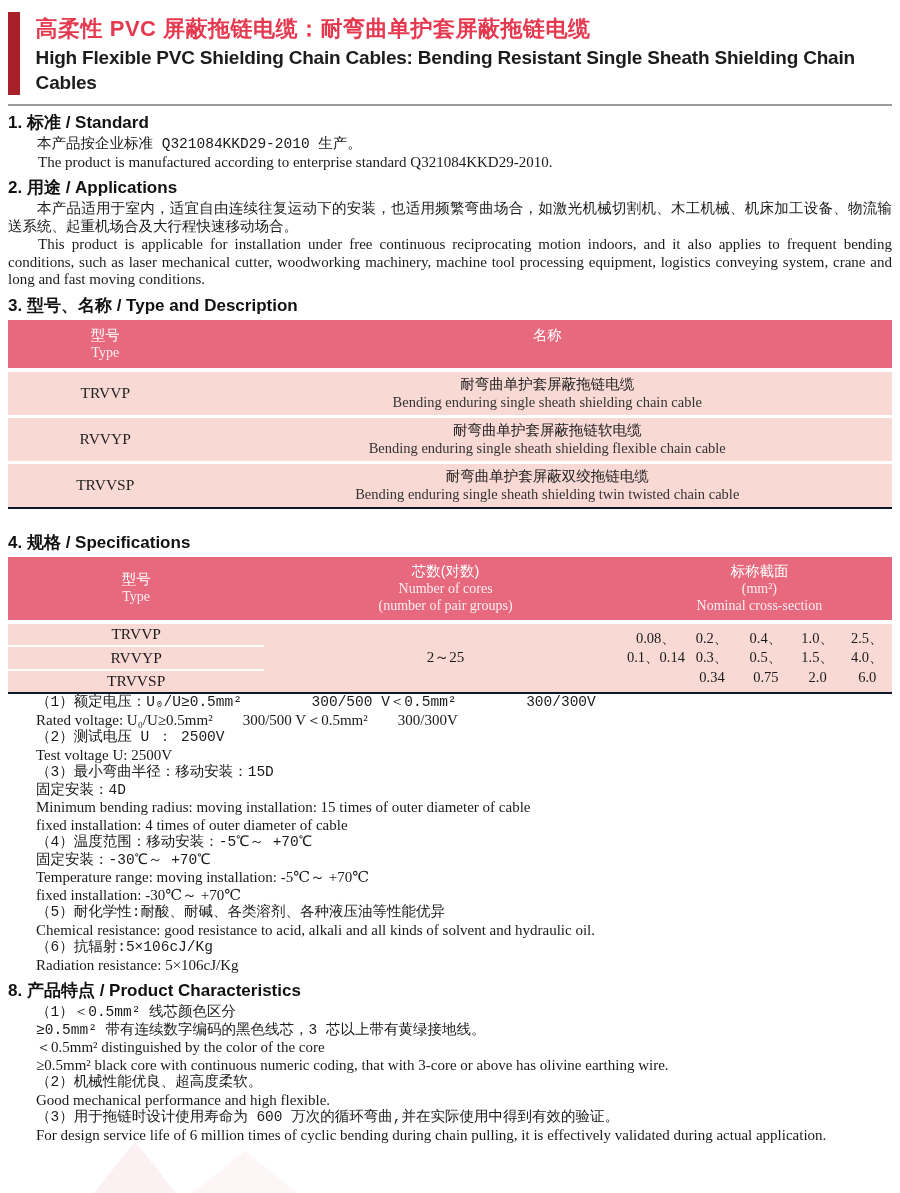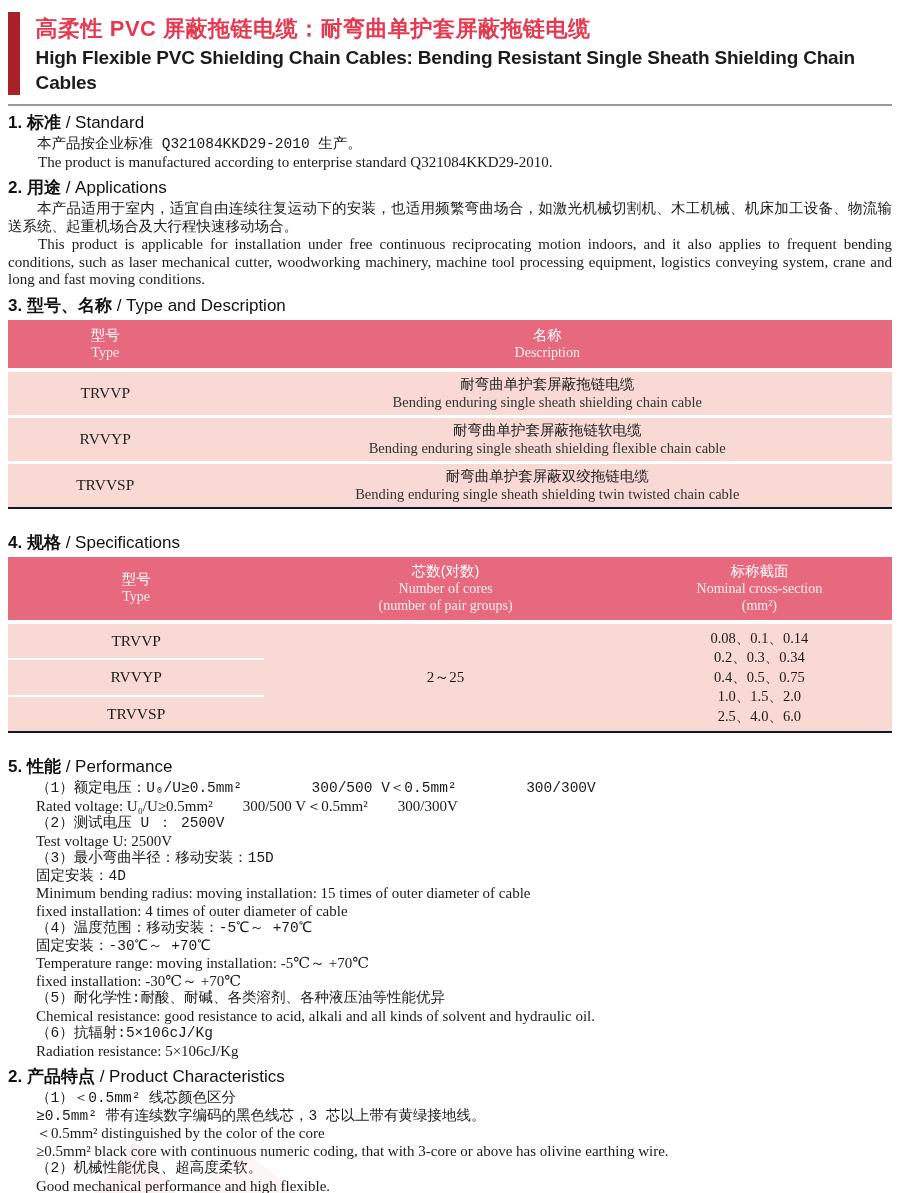--- a/index.html
+++ b/index.html
@@ -12,21 +12,21 @@
 
   
   .hdr{display:flex;align-items:stretch;}
   .hdr-bar{width:12px;background:#a8202a;margin-right:16px;}
   .title-cn{font-size:22px;line-height:33px;font-weight:bold;color:#e53950;letter-spacing:0.5px;}
   .title-en{font-size:19px;line-height:25px;font-weight:bold;color:#1c1c1c;letter-spacing:-0.2px;}
   .rule{border:none;border-top:2px solid #9a9a9a;margin:9px 0 5px 0;}
 
   
   h2.sec{font-size:17px;line-height:21px;margin:6px 0 3px 0;color:#111;font-weight:bold;}
-  h2.sec .h-en{font-weight:normal;}
+  h2.sec .h-en{font-weight:bold;}
   h2.mt{margin-top:23px;}
 
   
   .para,.line{margin:0;font-size:14.5px;line-height:17.5px;}
   .cn{font-family:Liberation Mono, monospace;}
   .en{font-family:"Liberation Serif","DejaVu Serif",serif;font-size:15px;}
   .indent{text-indent:2em;}
   .just{text-align:justify;}
   .blk{margin-left:28px;}
   .line{white-space:pre-wrap;}
@@ -53,21 +53,21 @@
            padding:5px 0 6px 0;margin-bottom:4px;align-items:center;}
   .t2-head .cell-cn{font-size:14.5px;line-height:18px;}
   .t2-head .cell-en{font-family:"Liberation Serif","DejaVu Serif",serif;font-size:14px;line-height:17px;color:#ffeef0;}
   .t2-body{display:flex;background:#f9d9d4;}
   .t2-types{display:flex;flex-direction:column;}
   .t2-type{flex:1;display:flex;align-items:center;justify-content:center;
            font-family:"Liberation Serif","DejaVu Serif",serif;font-size:15.5px;border-bottom:2px solid #ffffff;}
   .t2-type:last-child{border-bottom:none;}
   .t2-cores{display:flex;align-items:center;justify-content:center;
             font-family:"Liberation Serif","DejaVu Serif",serif;font-size:15px;}
-  .t2-cross{display:flex;flex-direction:column;justify-content:center;text-align:center;
+  .t2-cross{display:flex;flex-direction:row;justify-content:center;text-align:center;
             font-family:"Liberation Serif","DejaVu Serif",serif;font-size:14.5px;line-height:19.5px;padding:5px 0;}
 
   
   .wm{position:absolute;left:50px;bottom:-18px;width:300px;height:80px;z-index:1;opacity:0.18;}
   .wm .tri1{position:absolute;left:30px;bottom:0;width:0;height:0;
             border-left:55px solid transparent;border-right:55px solid transparent;
             border-bottom:70px solid #f2b8bd;}
   .wm .tri2{position:absolute;left:120px;bottom:0;width:0;height:0;
             border-left:75px solid transparent;border-right:75px solid transparent;
             border-bottom:60px solid #f6cdd0;}
@@ -102,21 +102,20 @@
     <h2 class="sec"><span class="h-cn">3. 型号、名称</span> <span class="h-en">/ Type and Description</span></h2>
 
     <div class="tbl">
       <div class="t-head">
         <div class="t1-c1">
           <div class="cell-cn">型号</div>
           <div class="cell-en">Type</div>
         </div>
         <div class="t1-c2">
           <div class="cell-cn">名称</div>
-          <div class="cell-en">Description</div>
         </div>
       </div>
       <div class="t-row">
         <div class="t1-c1 t-type">TRVVP</div>
         <div class="t1-c2">
           <div class="t-cn">耐弯曲单护套屏蔽拖链电缆</div>
           <div class="t-en">Bending enduring single sheath shielding chain cable</div>
         </div>
       </div>
       <div class="t-row">
@@ -145,22 +144,22 @@
           <div class="cell-cn">型号</div>
           <div class="cell-en">Type</div>
         </div>
         <div class="t2-c2">
           <div class="cell-cn">芯数(对数)</div>
           <div class="cell-en">Number of cores</div>
           <div class="cell-en">(number of pair groups)</div>
         </div>
         <div class="t2-c3">
           <div class="cell-cn">标称截面</div>
+          <div class="cell-en">(mm²)</div>
           <div class="cell-en">Nominal cross-section</div>
-          <div class="cell-en">(mm²)</div>
         </div>
       </div>
       <div class="t2-body">
         <div class="t2-c1 t2-types">
           <div class="t2-type">TRVVP</div>
           <div class="t2-type">RVVYP</div>
           <div class="t2-type">TRVVSP</div>
         </div>
         <div class="t2-c2 t2-cores">2～25</div>
         <div class="t2-c3 t2-cross">
@@ -168,21 +167,20 @@
           <div>0.2、0.3、0.34</div>
           <div>0.4、0.5、0.75</div>
           <div>1.0、1.5、2.0</div>
           <div>2.5、4.0、6.0</div>
         </div>
       </div>
     </div>
   </section>
 
   <section>
-    <h2 class="sec mt"><span class="h-cn">5. 性能</span> <span class="h-en">/ Performance</span></h2>
     <div class="blk">
       <div class="line cn">（1）额定电压：U₀/U≥0.5mm²        300/500 V＜0.5mm²        300/300V</div>
       <div class="line en">Rated voltage: U₀/U≥0.5mm²        300/500 V＜0.5mm²        300/300V</div>
       <div class="line cn">（2）测试电压 U ： 2500V</div>
       <div class="line en">Test voltage U: 2500V</div>
       <div class="line cn">（3）最小弯曲半径：移动安装：15D</div>
       <div class="line cn">固定安装：4D</div>
       <div class="line en">Minimum bending radius: moving installation: 15 times of outer diameter of cable</div>
       <div class="line en">fixed installation: 4 times of outer diameter of cable</div>
       <div class="line cn">（4）温度范围：移动安装：-5℃～ +70℃</div>
@@ -190,21 +188,21 @@
       <div class="line en">Temperature range: moving installation: -5℃～ +70℃</div>
       <div class="line en">fixed installation: -30℃～ +70℃</div>
       <div class="line cn">（5）耐化学性:耐酸、耐碱、各类溶剂、各种液压油等性能优异</div>
       <div class="line en">Chemical resistance: good resistance to acid, alkali and all kinds of solvent and hydraulic oil.</div>
       <div class="line cn">（6）抗辐射:5×106cJ/Kg</div>
       <div class="line en">Radiation resistance: 5×106cJ/Kg</div>
     </div>
   </section>
 
   <section>
-    <h2 class="sec"><span class="h-cn">2. 产品特点</span> <span class="h-en">/ Product Characteristics</span></h2>
+    <h2 class="sec"><span class="h-cn">8. 产品特点</span> <span class="h-en">/ Product Characteristics</span></h2>
     <div class="blk">
       <div class="line cn">（1）＜0.5mm² 线芯颜色区分</div>
       <div class="line cn">≥0.5mm² 带有连续数字编码的黑色线芯，3 芯以上带有黄绿接地线。</div>
       <div class="line en">＜0.5mm² distinguished by the color of the core</div>
       <div class="line en">≥0.5mm² black core with continuous numeric coding, that with 3-core or above has olivine earthing wire.</div>
       <div class="line cn">（2）机械性能优良、超高度柔软。</div>
       <div class="line en">Good mechanical performance and high flexible.</div>
       <div class="line cn">（3）用于拖链时设计使用寿命为 600 万次的循环弯曲,并在实际使用中得到有效的验证。</div>
       <div class="line en">For design service life of 6 million times of cyclic bending during chain pulling, it is effectively validated during actual application.</div>
 

